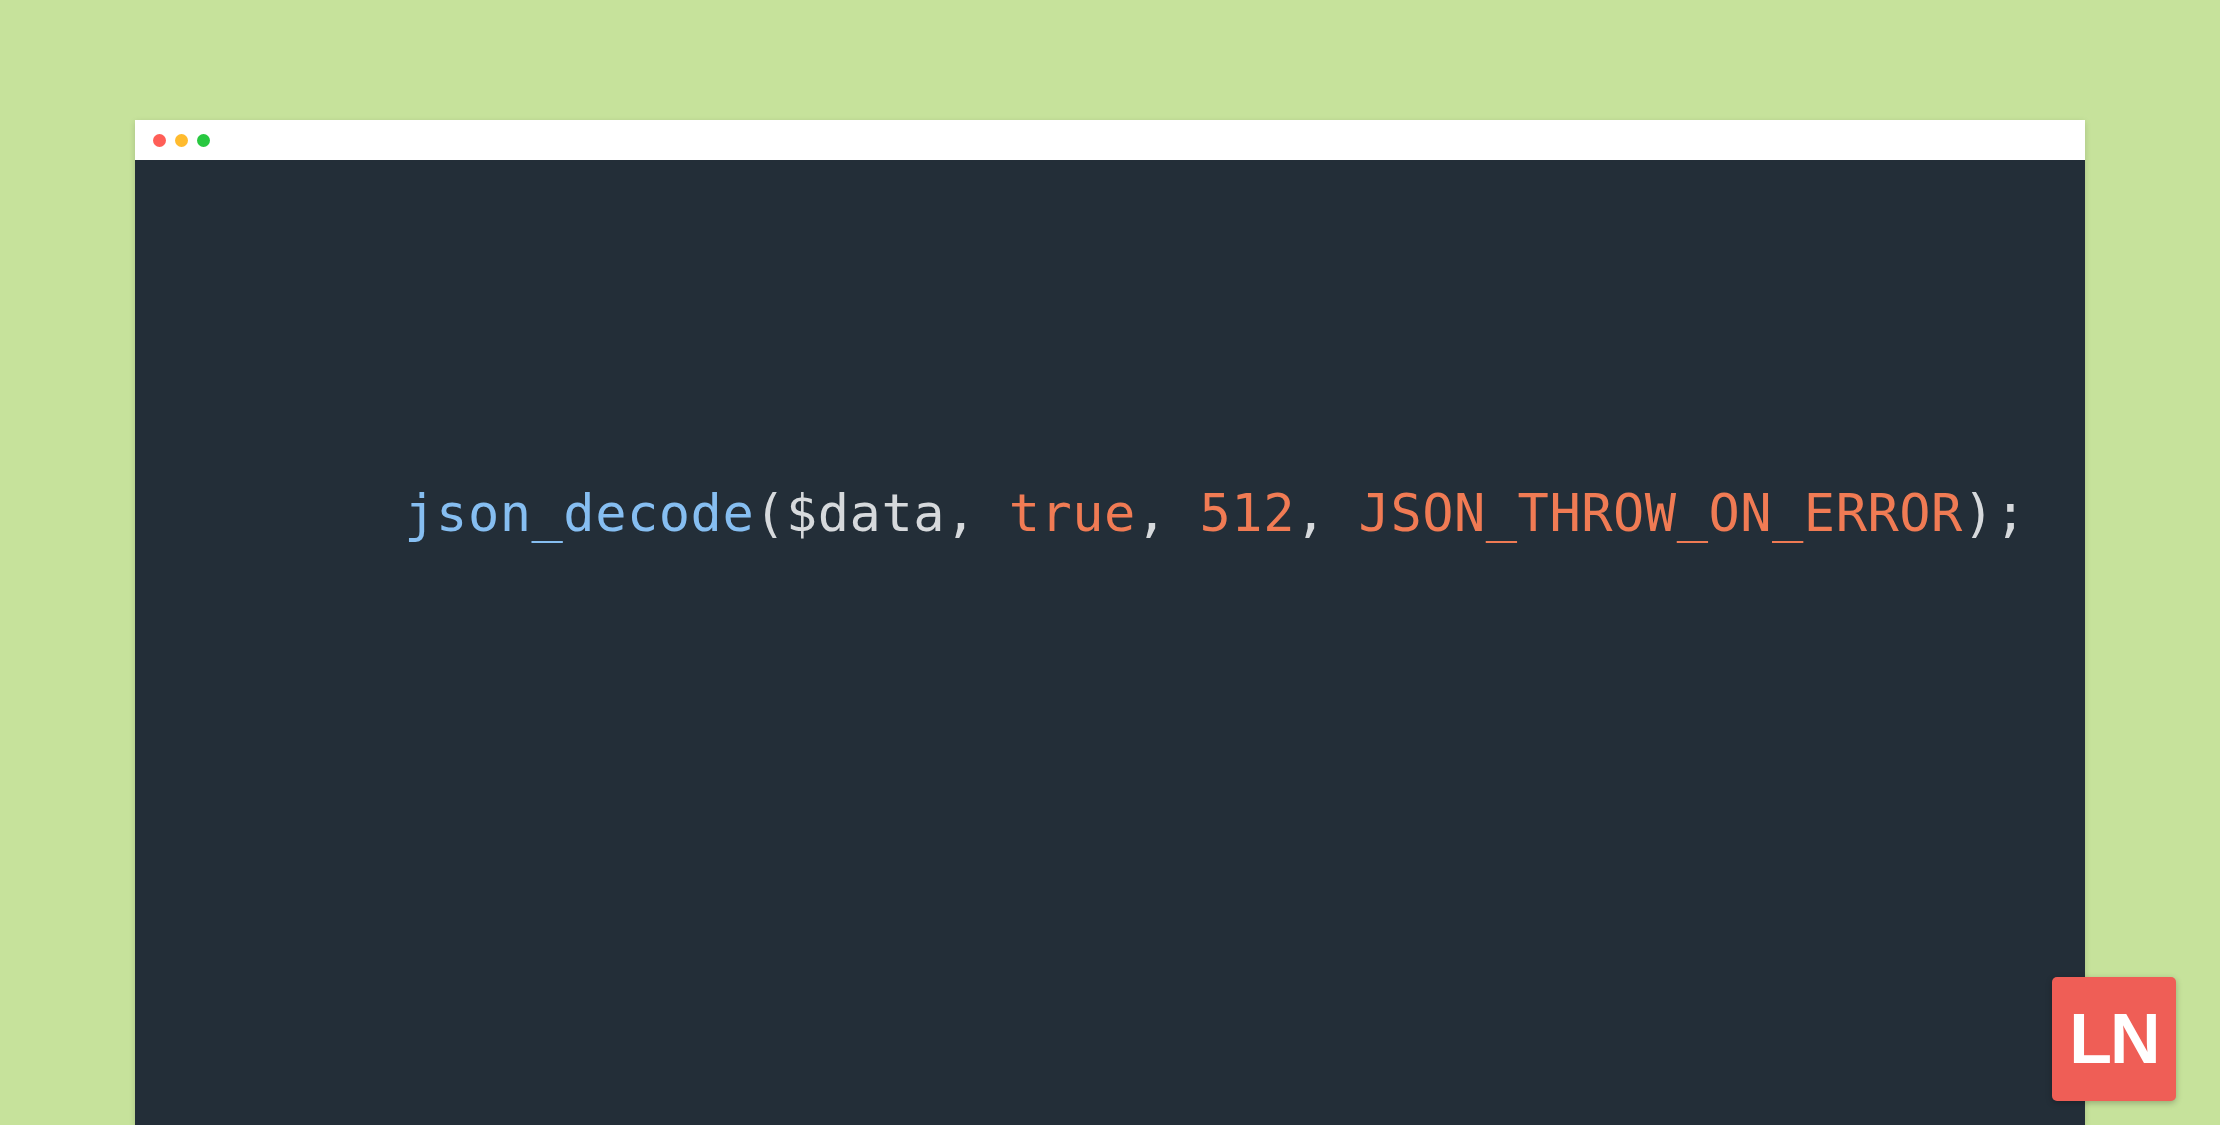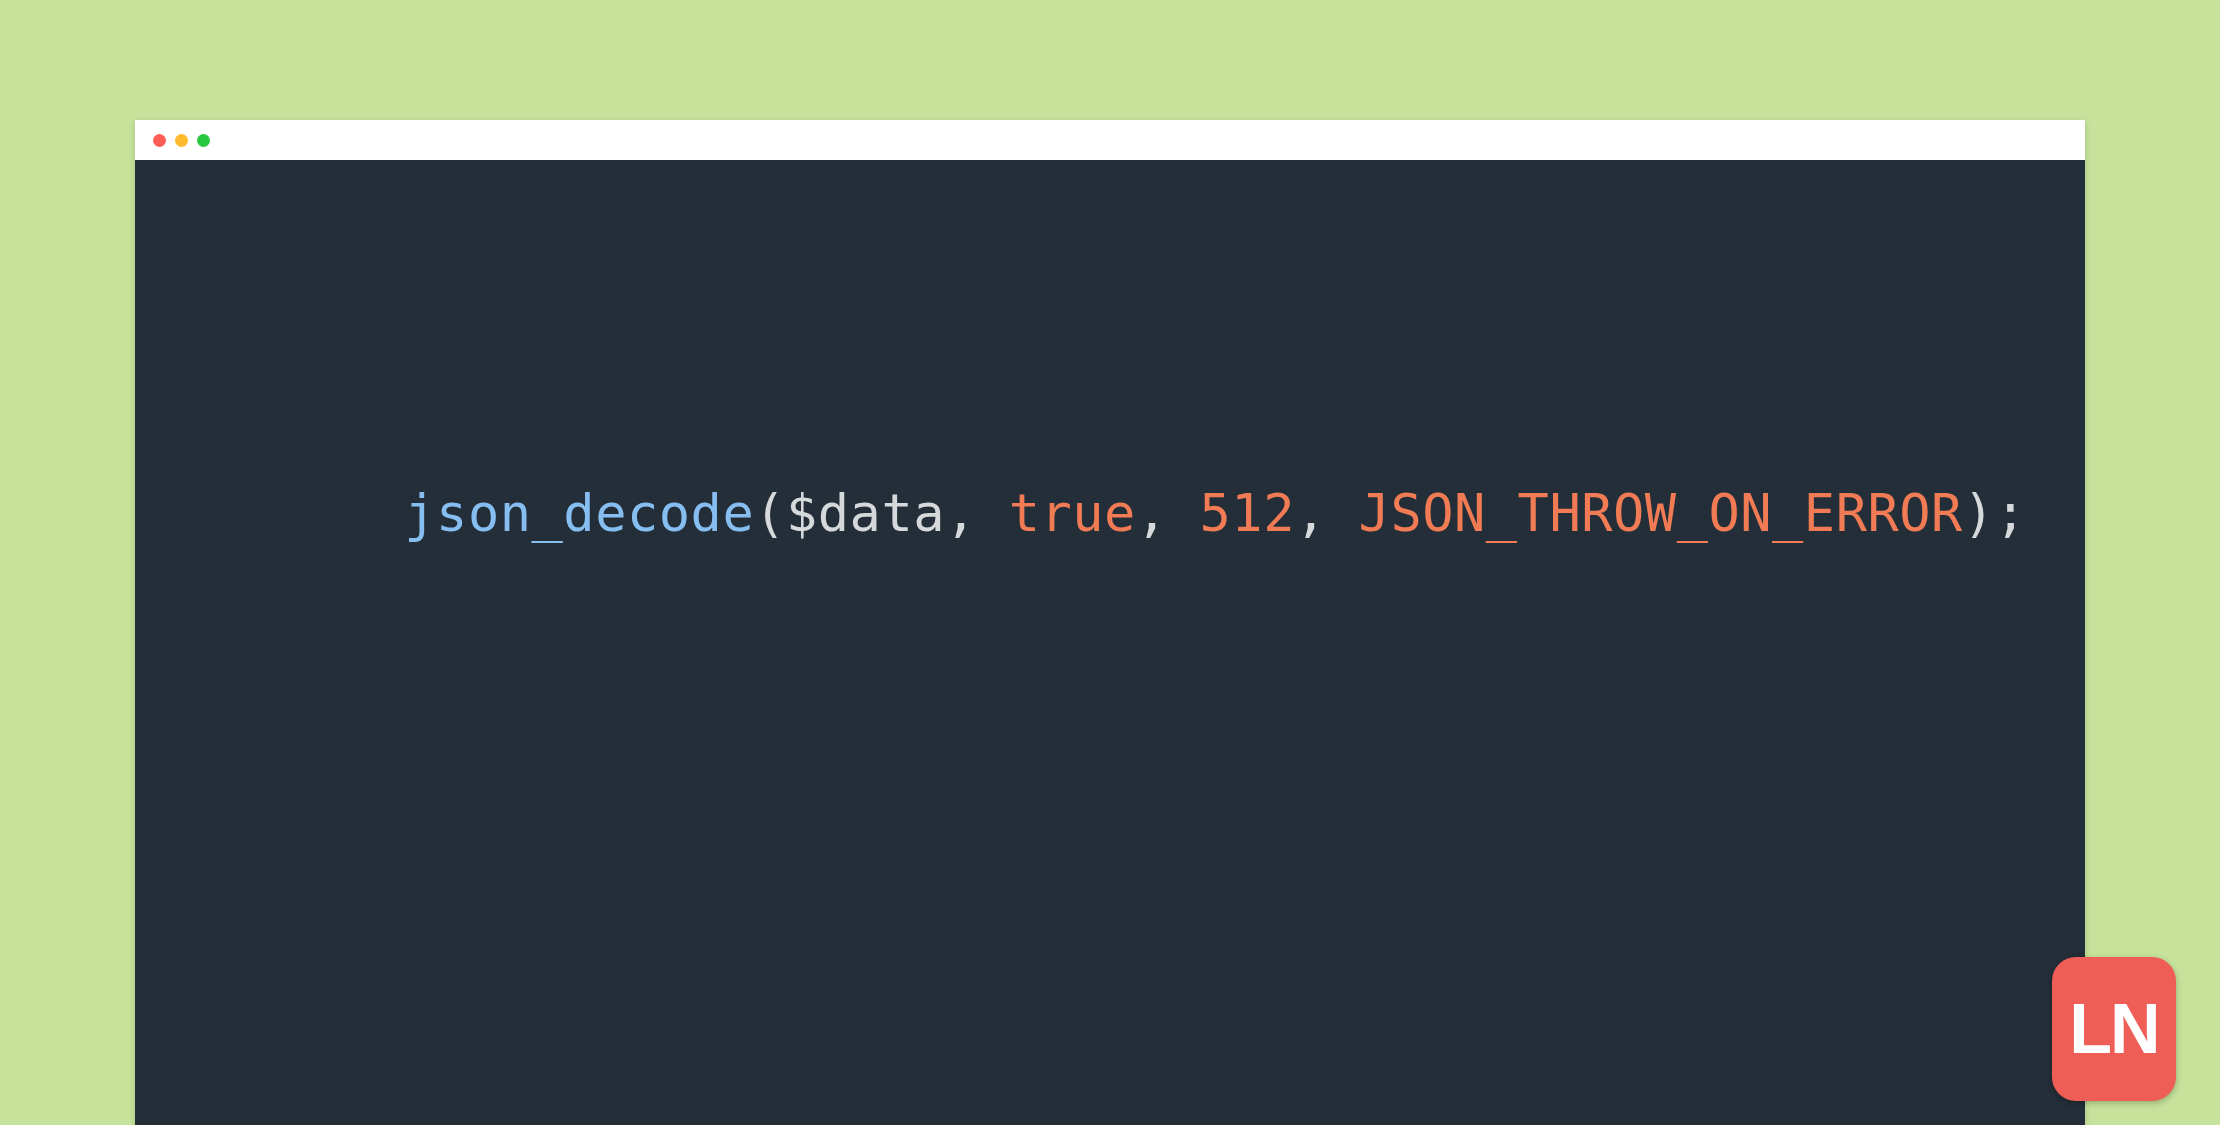--- a/index.html
+++ b/index.html
@@ -55,23 +55,23 @@
   .tok-punc  { color: #d6d9dc; }
   .tok-var   { color: #d6d9dc; }
   .tok-comma { color: #d6d9dc; }
   .tok-kw    { color: #f07b54; }
   .tok-const { color: #f07b54; }
   .badge {
     position: absolute;
     right: 44px;
     bottom: 24px;
     width: 124px;
-    height: 144px;
+    height: 124px;
     background: #ef5e56;
-    border-radius: 24px;
+    border-radius: 5px;
     display: flex;
     align-items: center;
     justify-content: center;
     box-shadow: 0 2px 6px rgba(0,0,0,0.25);
   }
   .badge span {
     font-family: -apple-system, Helvetica, Arial, sans-serif;
     font-weight: 700;
     font-size: 70px;
     color: #ffffff;

